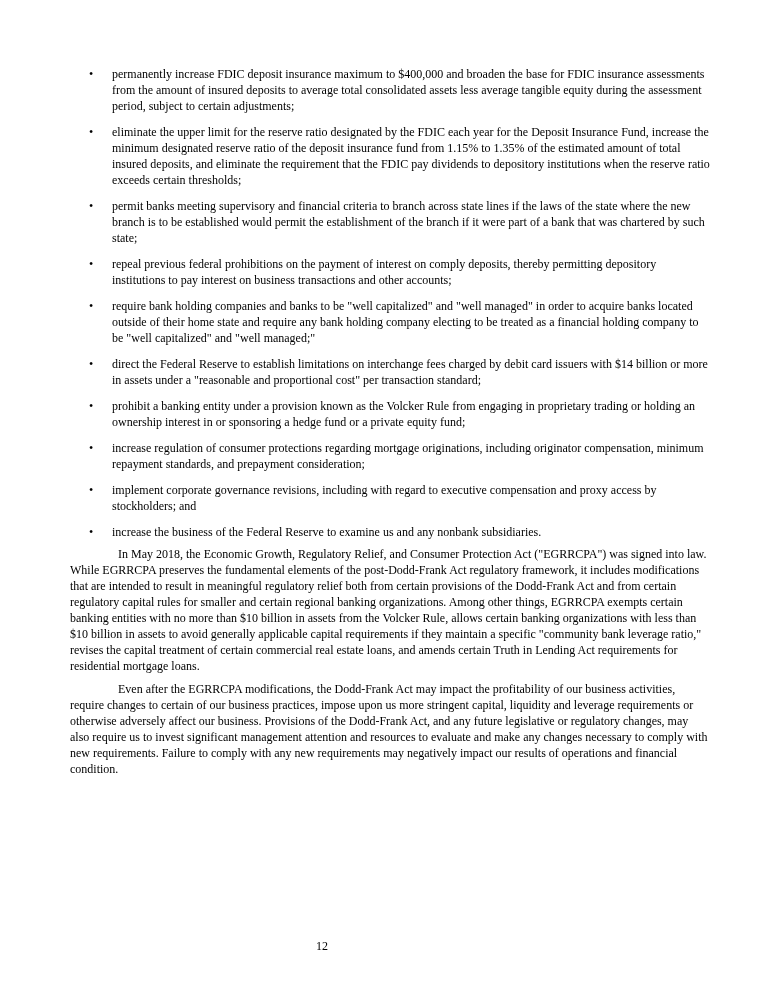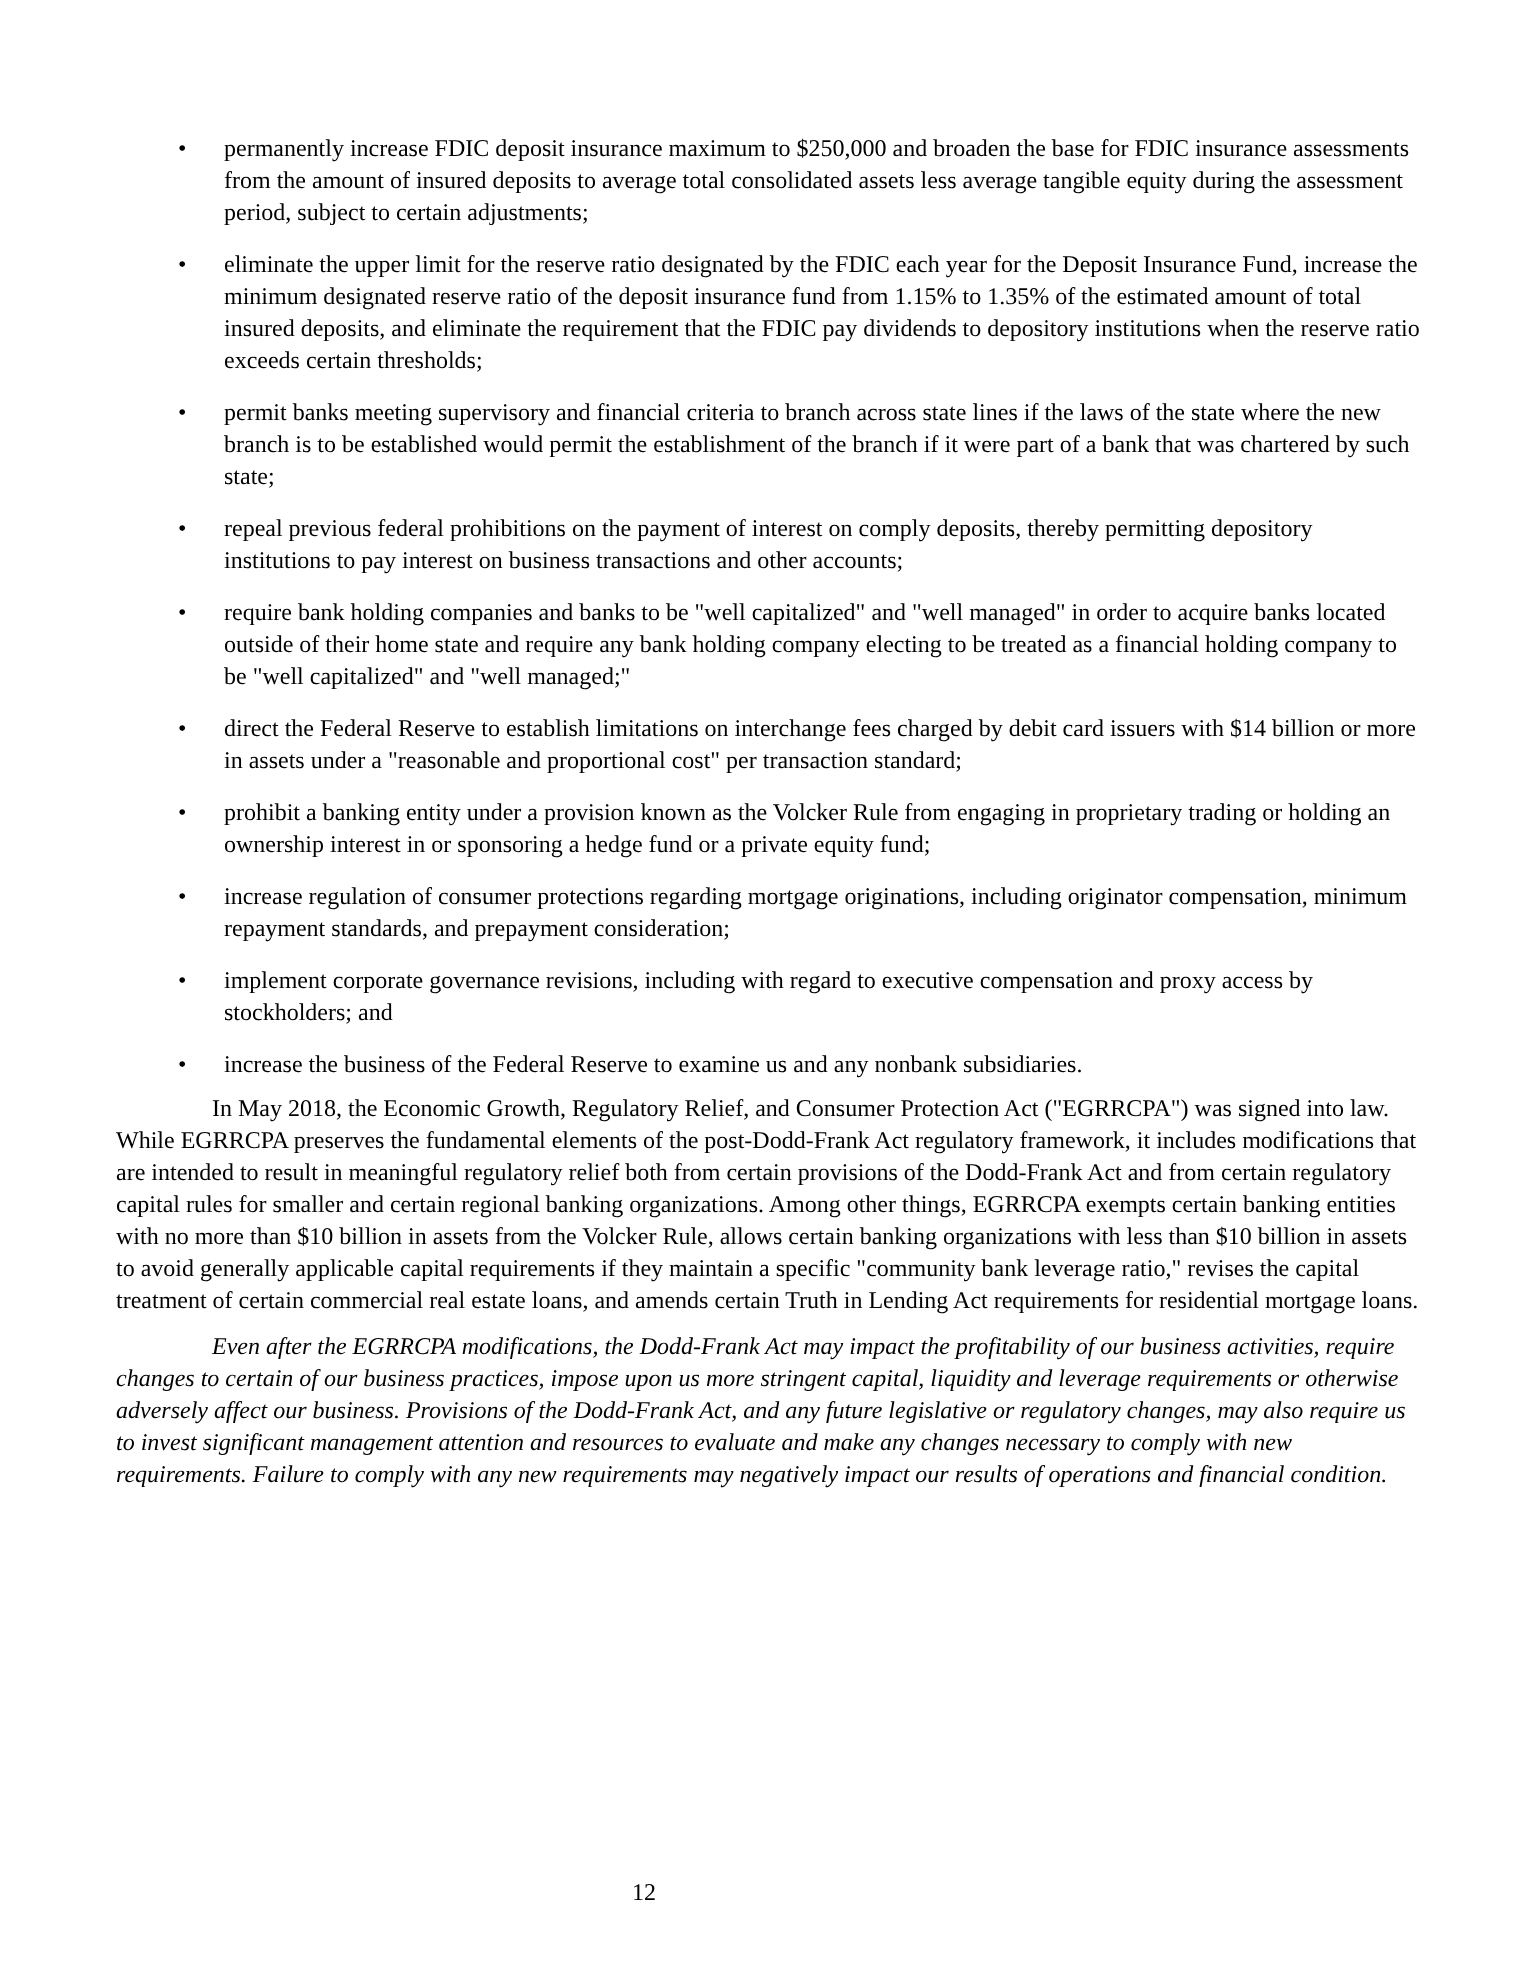--- a/index.html
+++ b/index.html
@@ -39,45 +39,44 @@
     margin-bottom: 0;
   }
   ul.bullet-list .marker {
     position: absolute;
     left: 31px;
     top: 0;
     width: 12px;
     text-align: left;
   }
   p.body-para {
-    margin: 6px 0 0 0;
+    margin: 6px 0 0 12px;
     text-indent: 48px;
   }
   p.body-para + p.body-para {
     margin-top: 7px;
-    font-style: italic;
   }
   .page-number {
     position: absolute;
     top: 938px;
     left: 0;
     width: 644px;
     text-align: center;
   }
 </style>
 </head>
 <body>
 
 <div class="doc-page">
   <div class="content">
 
     <ul class="bullet-list">
       <li>
         <span class="marker">•</span>
-        <span>permanently increase FDIC deposit insurance maximum to $250,000 and broaden the base for FDIC insurance assessments from the amount of insured deposits to average total consolidated assets less average tangible equity during the assessment period, subject to certain adjustments;</span>
+        <span>permanently increase FDIC deposit insurance maximum to $400,000 and broaden the base for FDIC insurance assessments from the amount of insured deposits to average total consolidated assets less average tangible equity during the assessment period, subject to certain adjustments;</span>
       </li>
       <li>
         <span class="marker">•</span>
         <span>eliminate the upper limit for the reserve ratio designated by the FDIC each year for the Deposit Insurance Fund, increase the minimum designated reserve ratio of the deposit insurance fund from 1.15% to 1.35% of the estimated amount of total insured deposits, and eliminate the requirement that the FDIC pay dividends to depository institutions when the reserve ratio exceeds certain thresholds;</span>
       </li>
       <li>
         <span class="marker">•</span>
         <span>permit banks meeting supervisory and financial criteria to branch across state lines if the laws of the state where the new branch is to be established would permit the establishment of the branch if it were part of a bank that was chartered by such state;</span>
       </li>
       <li>

